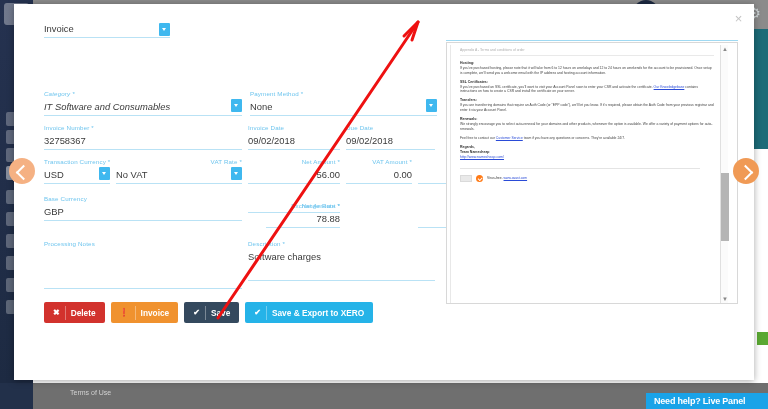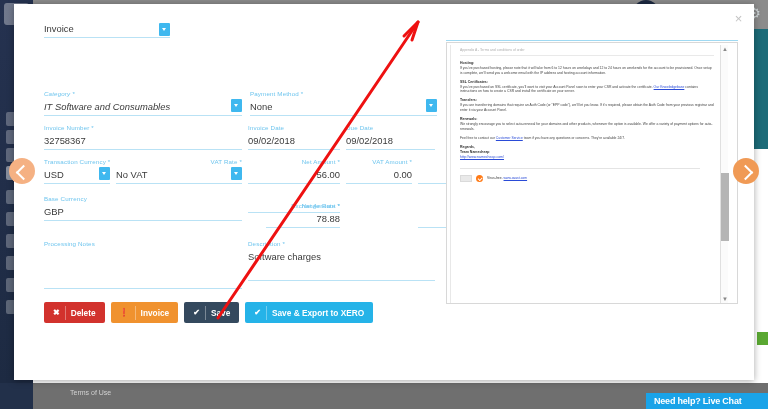--- a/index.html
+++ b/index.html
@@ -305,21 +305,21 @@
     <div class="bg-nav-icon" style="top:300px"></div>
   </div>
 
   <div id="bg-avatar"></div>
   <div id="bg-welcome">Welcome</div>
   <div id="bg-gear">⚙</div>
   <div id="bg-footer-text">Terms of Use</div>
   <div id="bg-footer-right">out</div>
 </div>
 
-<div id="live-chat">Need help? Live Chat</div>
+<div id="live-chat">Need help? Live Panel</div>
 
 <div id="modal">
 
   <div id="modal-close">×</div>
 
   <div id="form-pane">
 
     <div class="field" style="left:14px; top:8px; width:126px;">
       <div class="field-value">Invoice</div>
       <div class="select-arrow" style="right:0px; top:1px;"></div>

